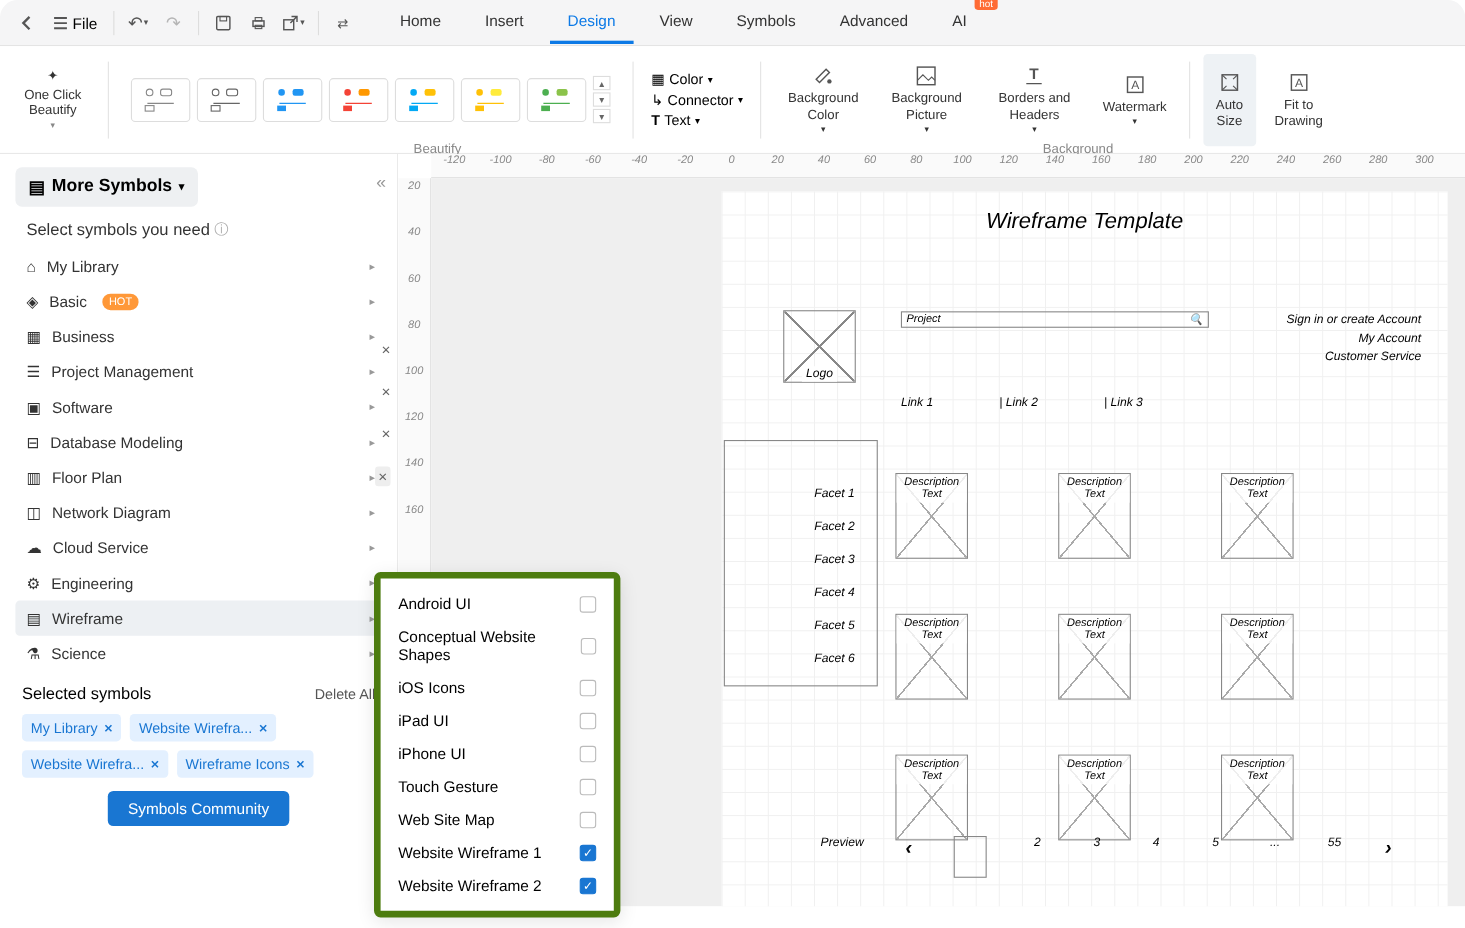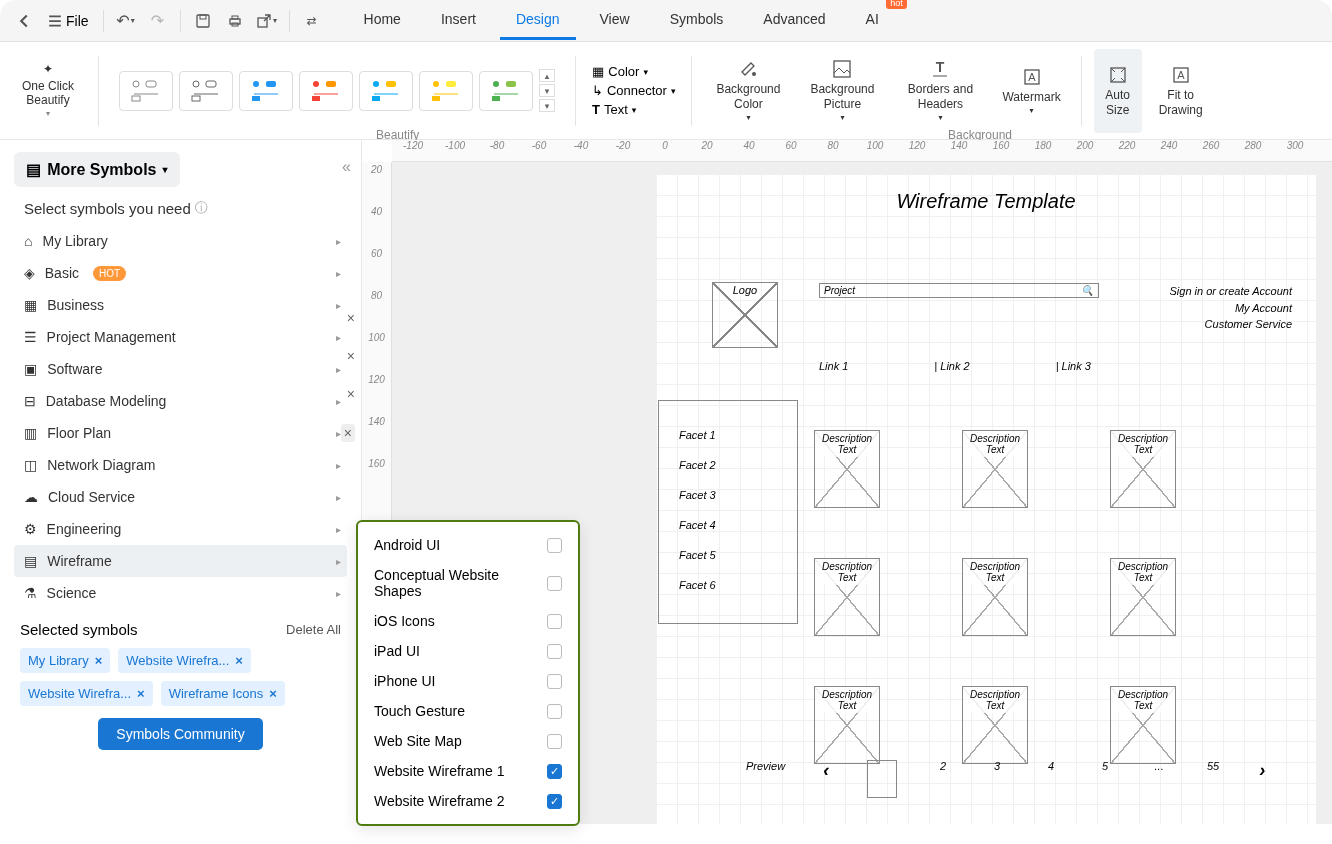--- a/index.html
+++ b/index.html
@@ -33,37 +33,37 @@
 .catitem.active { background: #edf0f3; }
 .catitem .chev { position: absolute; right: 6px; color: #999; font-size: 10px; }
 .catitem .hotpill { background: #ff9838; color: #fff; font-size: 10px; padding: 2px 6px; border-radius: 8px; margin-left: 4px; }
 .selected-block { padding: 12px 20px; }
 .selected-block .hdr { display: flex; justify-content: space-between; align-items: center; font-size: 15px; margin-bottom: 10px; }
 .selected-block .hdr .del { font-size: 13px; color: #555; cursor: pointer; }
 .chips { display: flex; flex-wrap: wrap; gap: 8px; }
 .chip { background: #e3f0ff; color: #1976d2; font-size: 13px; padding: 5px 8px; border-radius: 4px; display: flex; align-items: center; gap: 6px; }
 .chip .x { color: #1976d2; cursor: pointer; font-weight: bold; }
 .community-btn { background: #1976d2; color: #fff; border: none; padding: 8px 18px; border-radius: 5px; font-size: 14px; cursor: pointer; display: block; margin: 12px auto 0; }
-.submenu { position: absolute; left: 356px; top: 380px; width: 224px; background: #fff; border: 2px solid #4d7c0f; border-radius: 6px; box-shadow: 0 4px 16px rgba(0,0,0,0.1); padding: 8px 0; z-index: 100; }
+.submenu { position: absolute; left: 340px; top: 380px; width: 224px; background: #fff; border: 6px solid #4d7c0f; border-radius: 6px; box-shadow: 0 4px 16px rgba(0,0,0,0.1); padding: 8px 0; z-index: 100; }
 .submenu .subitem { display: flex; justify-content: space-between; align-items: center; padding: 7px 16px; font-size: 14px; cursor: pointer; }
 .submenu .cb { width: 15px; height: 15px; border: 1.5px solid #bbb; border-radius: 3px; display: inline-flex; align-items: center; justify-content: center; }
 .submenu .cb.checked { background: #1976d2; border-color: #1976d2; color: #fff; font-size: 11px; }
 .canvas-area { flex: 1; position: relative; background: #fff; overflow: hidden; font-style: italic; }
 .ruler-h { position: absolute; top: 0; left: 30px; right: 0; height: 22px; background: #fafafa; border-bottom: 1px solid #e0e0e0; font-size: 10px; color: #888; display: flex; }
 .ruler-h span { width: 42px; text-align: center; }
 .ruler-v { position: absolute; top: 22px; left: 0; width: 30px; bottom: 0; background: #fafafa; border-right: 1px solid #e0e0e0; font-size: 10px; color: #888; }
 .ruler-v span { display: block; height: 42px; text-align: center; padding-top: 2px; }
 .canvas { position: absolute; top: 22px; left: 30px; right: 0; bottom: 0; background: #efefef; overflow: hidden; }
 .page { position: absolute; left: 264px; top: 12px; width: 660px; height: 660px; background: #fff; background-image: linear-gradient(#f0f0f0 1px, transparent 1px), linear-gradient(90deg, #f0f0f0 1px, transparent 1px); background-size: 21px 21px; }
 .page .title { text-align: center; font-size: 20px; font-weight: 500; padding-top: 16px; }
-.wf-logo { position: absolute; left: 56px; top: 108px; width: 66px; height: 66px; border: 1px solid #888; display: flex; align-items: flex-start; justify-content: center; font-size: 11px; background: linear-gradient(to top right, transparent 49%, #888 49%, #888 51%, transparent 51%), linear-gradient(to top left, transparent 49%, #888 49%, #888 51%, transparent 51%); }
+.wf-logo { position: absolute; left: 56px; top: 108px; width: 66px; height: 66px; border: 1px solid #888; display: flex; align-items: flex-end; justify-content: center; font-size: 11px; background: linear-gradient(to top right, transparent 49%, #888 49%, #888 51%, transparent 51%), linear-gradient(to top left, transparent 49%, #888 49%, #888 51%, transparent 51%); }
 .wf-search { position: absolute; left: 163px; top: 109px; width: 280px; height: 15px; border: 1px solid #888; font-size: 10px; padding: 0 4px; display: flex; justify-content: space-between; align-items: center; }
-.wf-links { position: absolute; left: 163px; top: 186px; display: flex; gap: 86px; font-size: 11px; }
+.wf-links { position: absolute; left: 163px; top: 186px; display: flex; gap: 60px; font-size: 11px; }
 .wf-acct { position: absolute; right: 24px; top: 109px; font-size: 11px; text-align: right; line-height: 1.5; }
-.wf-facets { position: absolute; left: 2px; top: 226px; width: 140px; height: 224px; border: 1px solid #888; padding: 28px 20px; font-size: 11px; display: flex; flex-direction: column; gap: 18px; }
+.wf-facets { position: absolute; left: 2px; top: 226px; width: 140px; height: 224px; border: 1px solid #888; padding: 42px 20px; font-size: 11px; display: flex; flex-direction: column; gap: 18px; align-items: flex-end; }
 .wf-grid { position: absolute; left: 158px; top: 228px; display: grid; grid-template-columns: repeat(3, 66px); grid-template-rows: repeat(3, 66px); gap: 62px 82px; }
 .wf-cell { width: 66px; height: 78px; border: 1px solid #888; display: flex; align-items: flex-start; justify-content: center; font-size: 10px; text-align: center; background: linear-gradient(to top right, transparent 49%, #aaa 49%, #aaa 50.5%, transparent 50.5%), linear-gradient(to top left, transparent 49%, #aaa 49%, #aaa 50.5%, transparent 50.5%); margin-top: 28px; }
 .wf-cell span { background: rgba(255,255,255,0.8); padding: 2px; }
 .wf-pager { position: absolute; left: 90px; bottom: 36px; display: flex; gap: 38px; font-size: 11px; }
 .wf-pager .pg { width: 16px; text-align: center; }
 .wf-pager .pgbox { width: 30px; height: 38px; border: 1px solid #888; }
 .closex { position:absolute; color:#666; font-size:14px; cursor:pointer; }
 .section-lbls { position:absolute; top:128px; font-size:12px; color:#888; }
 .auto-size.active{ background:#eef2f5; border-radius:4px; padding:4px;}
 </style>

